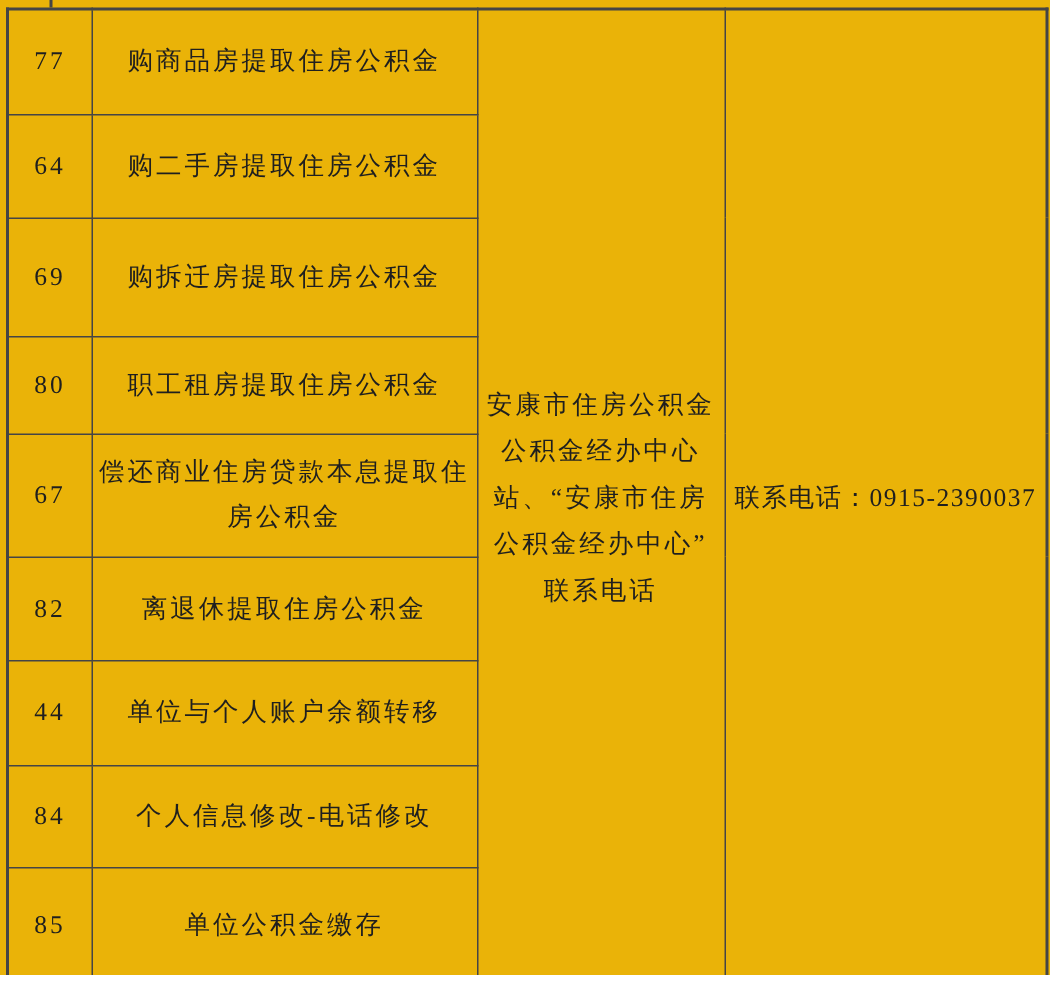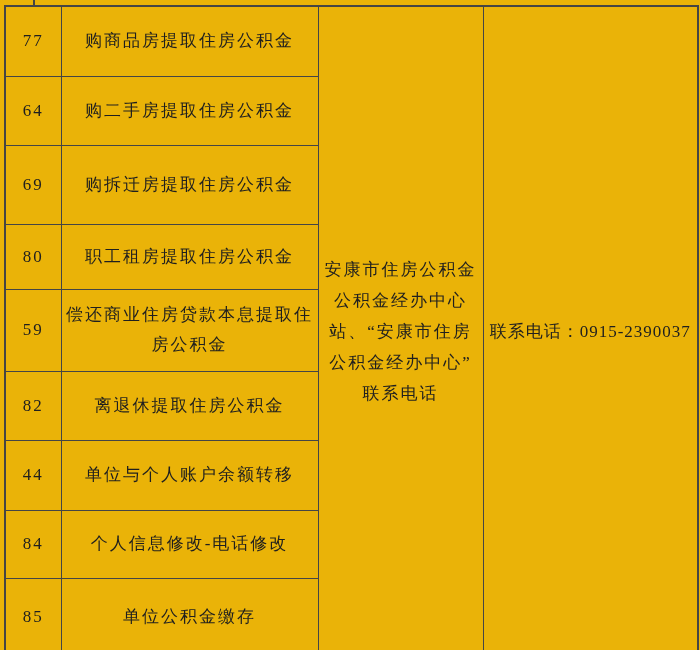--- a/index.html
+++ b/index.html
@@ -93,21 +93,21 @@
       </tr>
       <tr class="r2">
         <td class="num">69</td>
         <td class="service">购拆迁房提取住房公积金</td>
       </tr>
       <tr class="r3">
         <td class="num">80</td>
         <td class="service">职工租房提取住房公积金</td>
       </tr>
       <tr class="r4">
-        <td class="num">59</td>
+        <td class="num">67</td>
         <td class="service">偿还商业住房贷款本息提取住房公积金</td>
       </tr>
       <tr class="r5">
         <td class="num">82</td>
         <td class="service">离退休提取住房公积金</td>
       </tr>
       <tr class="r6">
         <td class="num">44</td>
         <td class="service">单位与个人账户余额转移</td>
       </tr>

